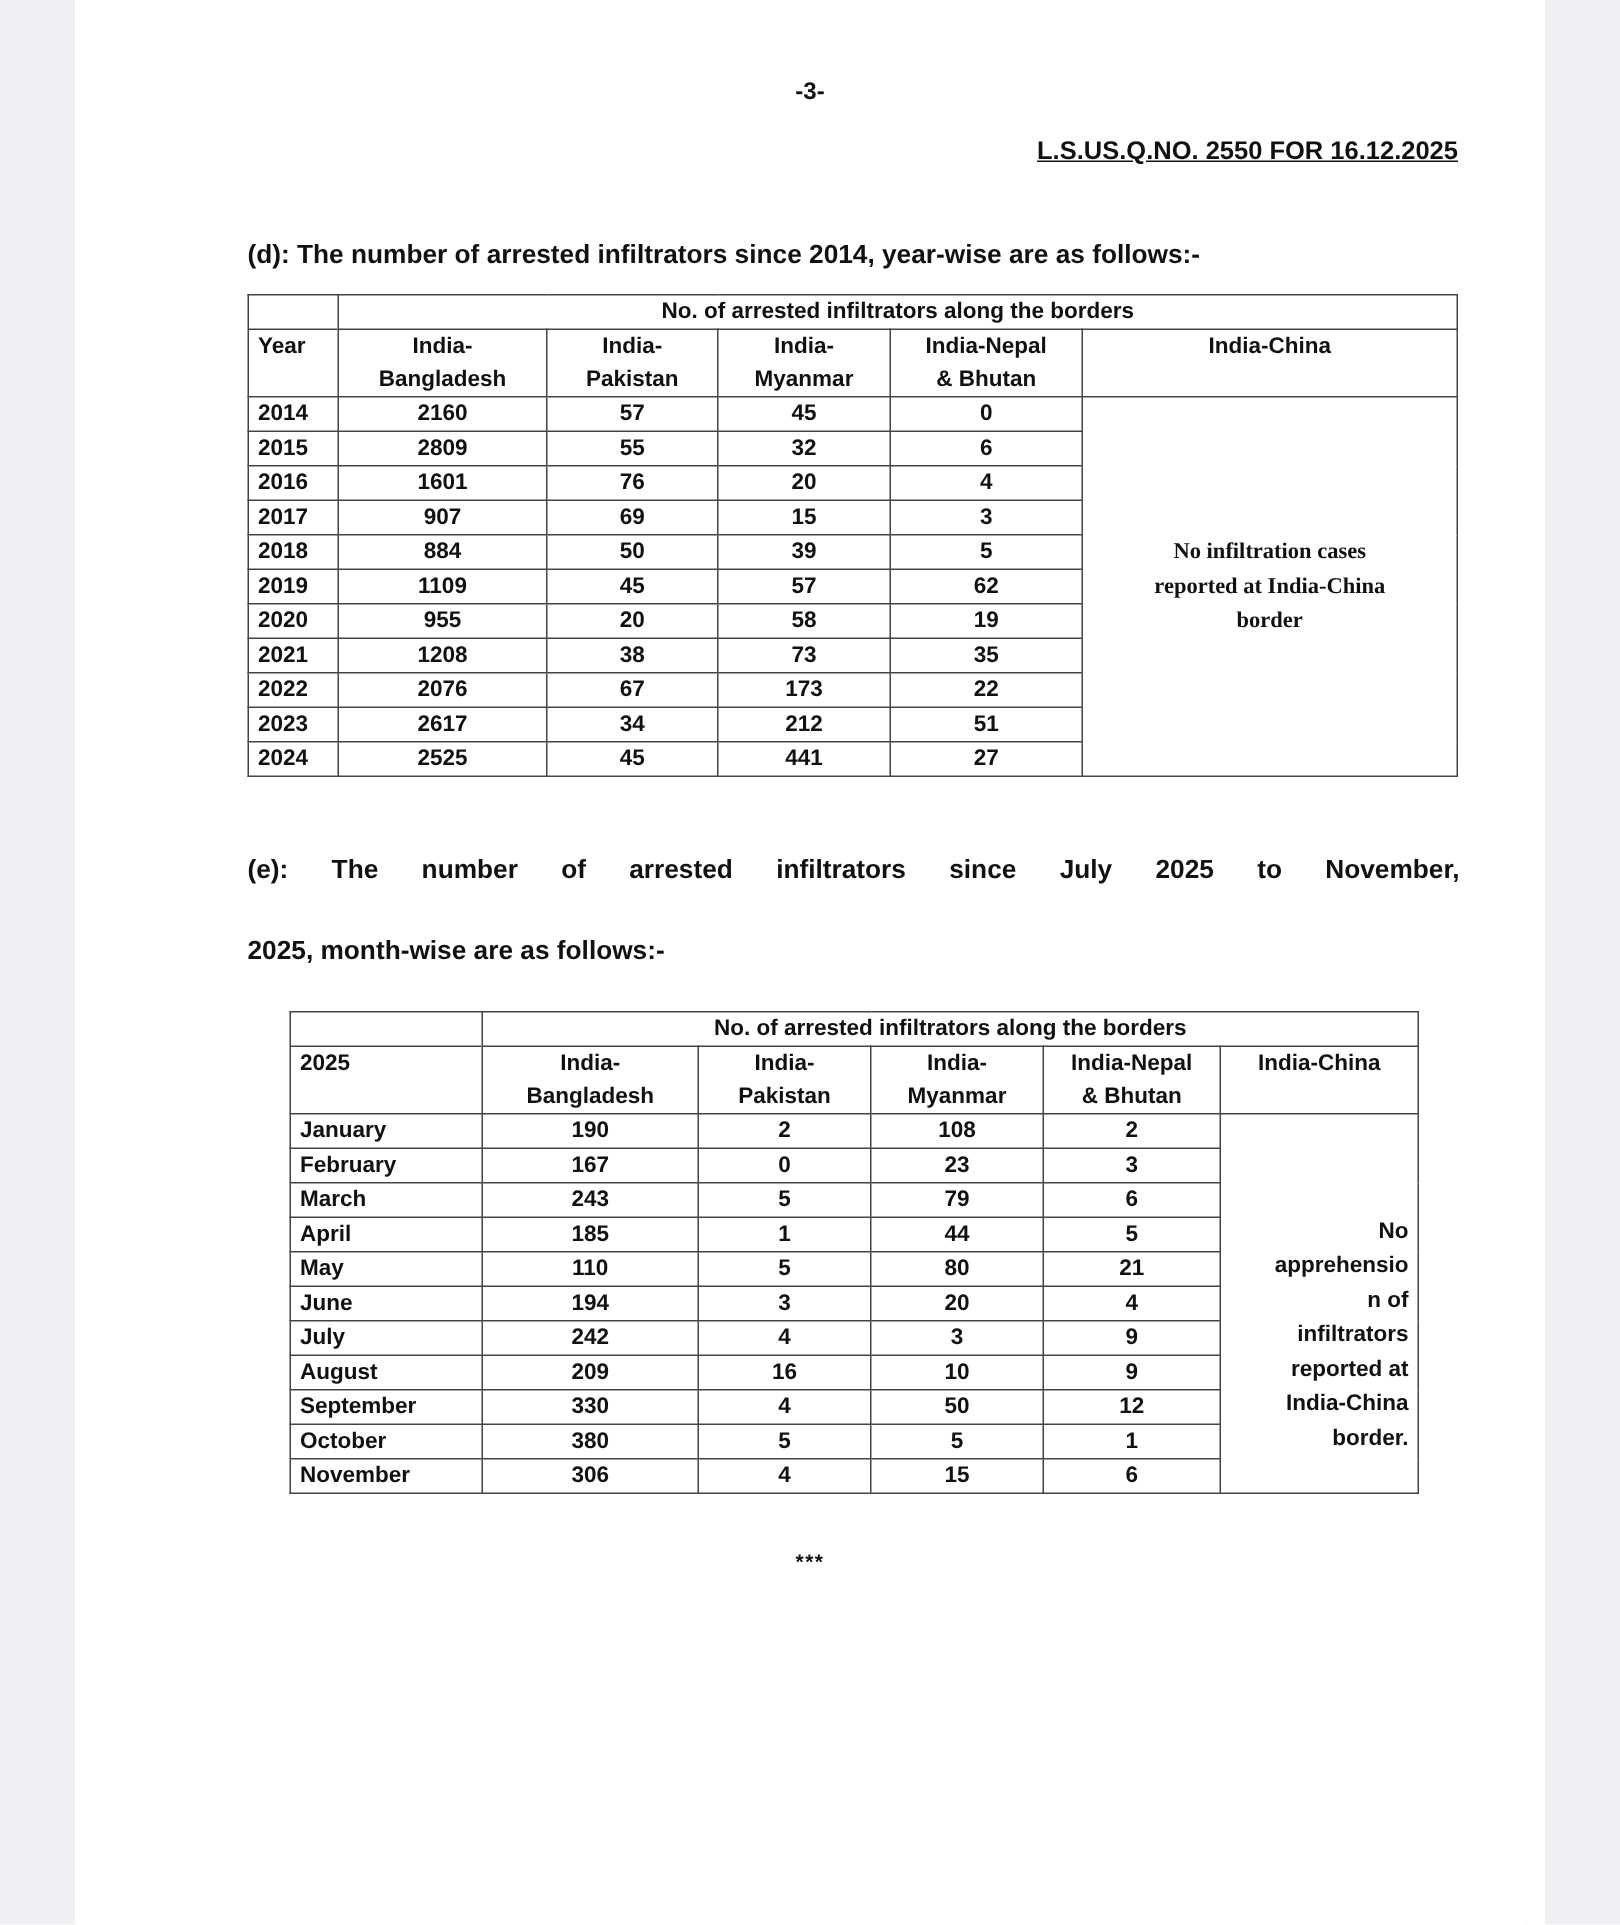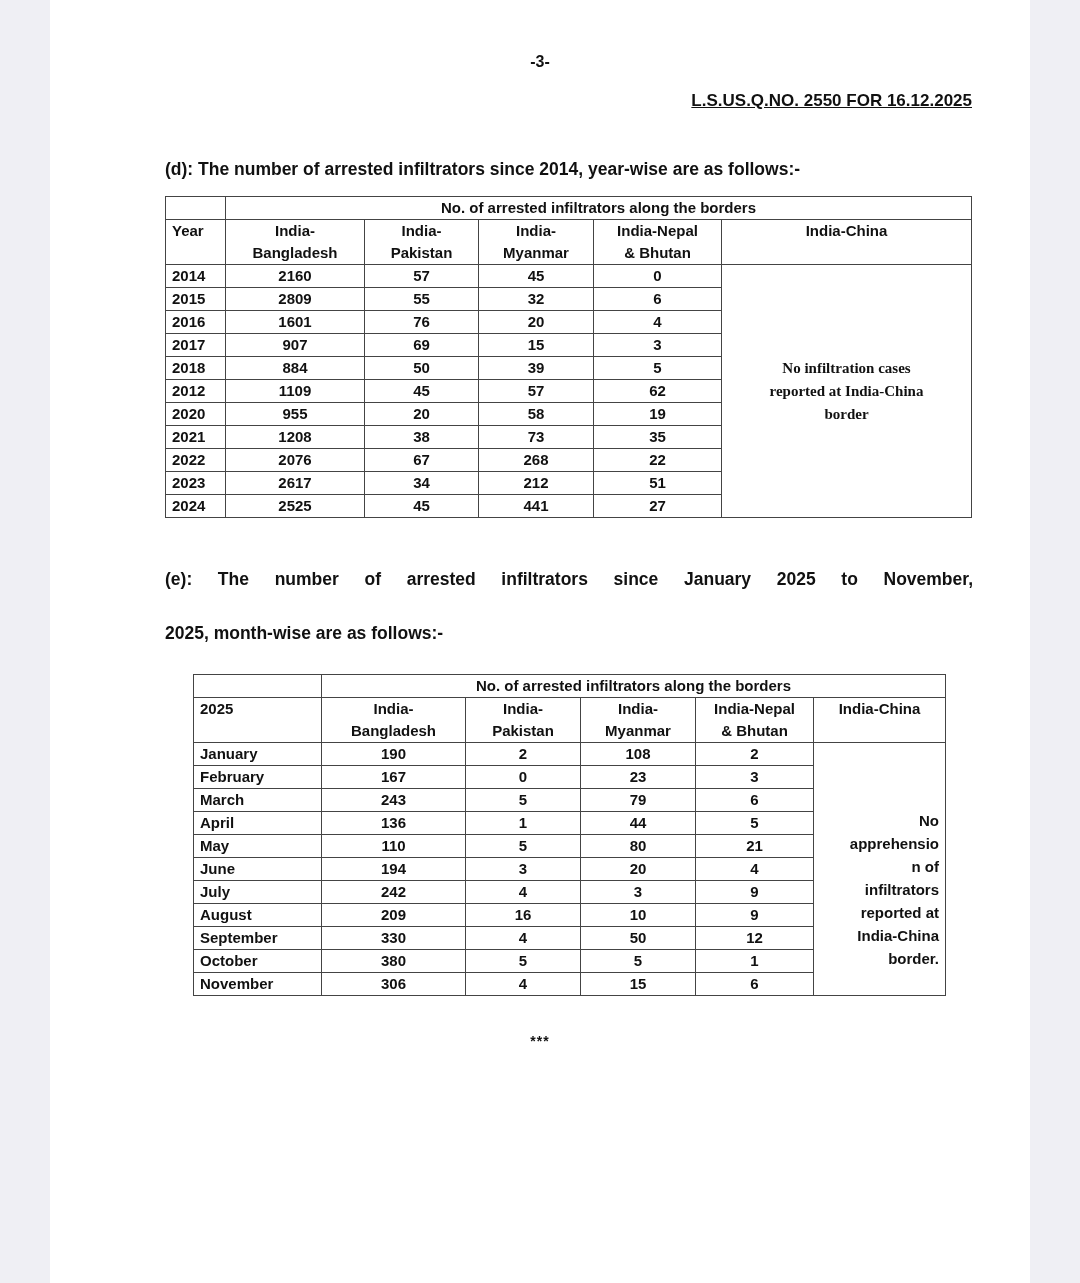--- a/index.html
+++ b/index.html
@@ -91,21 +91,21 @@
         <td>3</td>
       </tr>
       <tr>
         <td class="lft">2018</td>
         <td>884</td>
         <td>50</td>
         <td>39</td>
         <td>5</td>
       </tr>
       <tr>
-        <td class="lft">2012</td>
+        <td class="lft">2019</td>
         <td>1109</td>
         <td>45</td>
         <td>57</td>
         <td>62</td>
       </tr>
       <tr>
         <td class="lft">2020</td>
         <td>955</td>
         <td>20</td>
         <td>58</td>
@@ -115,41 +115,41 @@
         <td class="lft">2021</td>
         <td>1208</td>
         <td>38</td>
         <td>73</td>
         <td>35</td>
       </tr>
       <tr>
         <td class="lft">2022</td>
         <td>2076</td>
         <td>67</td>
-        <td>268</td>
+        <td>173</td>
         <td>22</td>
       </tr>
       <tr>
         <td class="lft">2023</td>
         <td>2617</td>
         <td>34</td>
         <td>212</td>
         <td>51</td>
       </tr>
       <tr>
         <td class="lft">2024</td>
         <td>2525</td>
         <td>45</td>
         <td>441</td>
         <td>27</td>
       </tr>
     </tbody>
 </table>
 
-<div class="abs para p-e1">(e): The number of arrested infiltrators since January 2025 to November,</div>
+<div class="abs para p-e1">(e): The number of arrested infiltrators since July 2025 to November,</div>
 <div class="abs para p-e2">2025, month-wise are as follows:-</div>
 
 <table class="t2">
   <colgroup>
     <col style="width:128px">
       <col style="width:144px">
       <col style="width:115px">
       <col style="width:115px">
       <col style="width:118px">
       <col>
@@ -184,21 +184,21 @@
       </tr>
       <tr>
         <td class="lft">March</td>
         <td>243</td>
         <td>5</td>
         <td>79</td>
         <td>6</td>
       </tr>
       <tr>
         <td class="lft">April</td>
-        <td>136</td>
+        <td>185</td>
         <td>1</td>
         <td>44</td>
         <td>5</td>
       </tr>
       <tr>
         <td class="lft">May</td>
         <td>110</td>
         <td>5</td>
         <td>80</td>
         <td>21</td>

